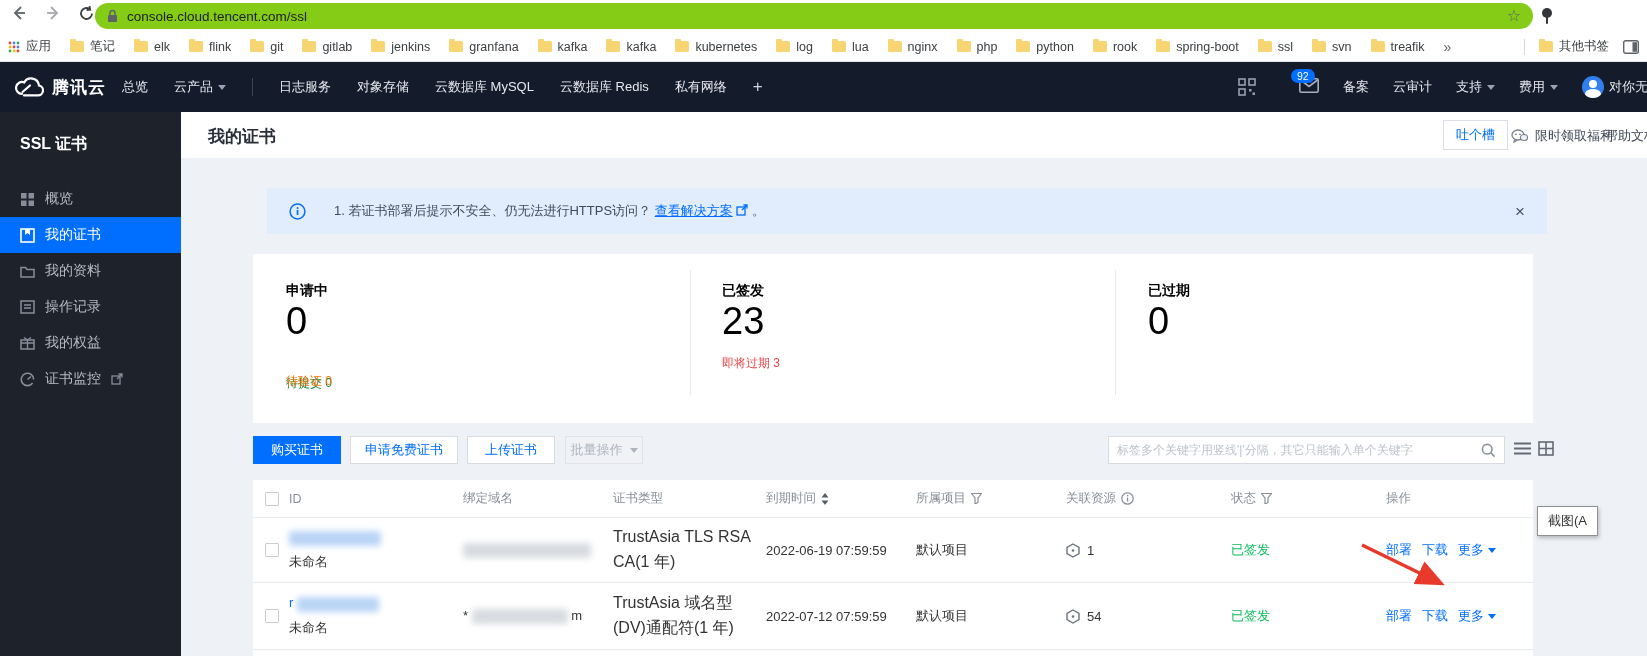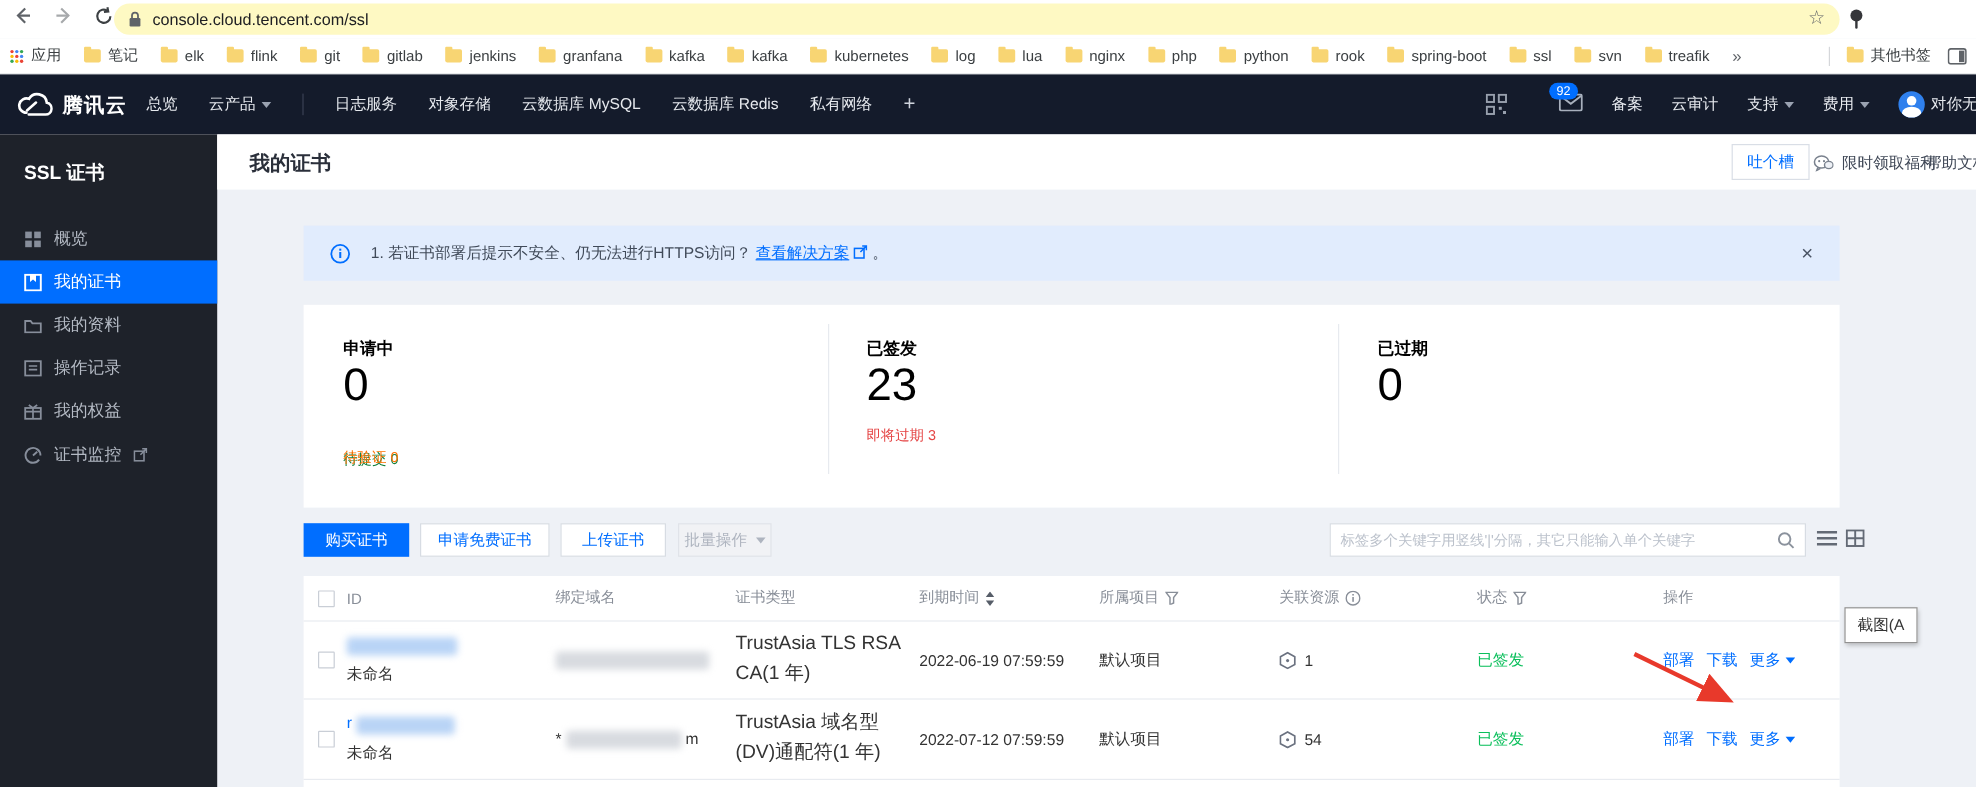--- a/index.html
+++ b/index.html
@@ -6,21 +6,21 @@
   html,body { background:#dfe1e5; }
   .root {
     position:relative; width:1647px; height:656px; overflow:hidden;
     background:#eef1f6; font-family:"Liberation Sans","DejaVu Sans",sans-serif;
     font-size:13px; color:#333;
   }
   
   .chrome-bar { position:absolute; top:0; left:0; width:100%; height:32px; background:#fff; }
   .nav-btns { position:absolute; left:10px; top:4px; display:flex; gap:16px; align-items:center; color:#5f6368; }
   .nav-btns svg { display:block; }
-  .url-pill { position:absolute; left:95px; top:3px; width:1438px; height:26px; background:#fef9c3;
+  .url-pill { position:absolute; left:95px; top:3px; width:1438px; height:26px; background:#84cc16;
     border-radius:14px; display:flex; align-items:center; padding:0 12px; gap:9px; }
   .url-text { color:#202124; font-size:13.5px; }
   .pill-star { margin-left:auto; color:#5f6368; font-size:16px; line-height:1; }
   .ext-icon { position:absolute; left:1539px; top:7px; }
   .bm-bar { position:absolute; top:32px; left:0; width:100%; height:30px; background:#fff;
     border-bottom:1px solid #e4e6e8; display:flex; align-items:center; padding:0 8px; gap:19px; }
   .bm { display:flex; align-items:center; gap:6px; color:#3c4043; font-size:12.5px; white-space:nowrap; cursor:pointer; }
   .folder-ic { width:14px; height:11px; background:#f8d573; border-radius:1.5px; position:relative; display:inline-block; flex:none; }
   .folder-ic::before { content:""; position:absolute; top:-2px; left:0; width:6px; height:3px; background:#f8d573; border-radius:1px 1px 0 0; }
   .bm-chev { color:#5f6368; font-size:14px; }
@@ -53,22 +53,22 @@
   .sb-item svg { flex:none; }
   .sb-item.active { background:#006eff; color:#fff; }
   
   .page-header { position:absolute; top:112px; left:181px; width:1466px; height:46px; background:#fff; }
   .page-title { position:absolute; left:27px; top:13px; font-size:17px; font-weight:bold; color:#2a2f3a; }
   .fb-btn { position:absolute; left:1262px; top:8px; height:30px; padding:0 12px; background:#fff;
     border:1px solid #d9dee6; color:#006eff; font-size:13px; display:flex; align-items:center; cursor:pointer; }
   .promo { position:absolute; left:1330px; top:15px; display:flex; align-items:center; gap:7px; color:#3f4756; font-size:13px; }
   .help-link { position:absolute; left:1424px; top:15px; color:#3f4756; font-size:13px; white-space:nowrap; }
   
-  .banner { position:absolute; top:188px; left:253px; width:1280px; height:46px; background:#e1ecfd;
-    display:flex; align-items:center; padding:0 22px; gap:17px; }
+  .banner { position:absolute; top:188px; left:267px; width:1280px; height:46px; background:#e1ecfd;
+    display:flex; align-items:center; padding:0 22px; gap:28px; }
   .banner-text { color:#404a59; font-size:13px; }
   .banner-link { color:#006eff; text-decoration:underline; cursor:pointer; }
   .banner-close { margin-left:auto; color:#485263; font-size:17px; cursor:pointer; line-height:1; }
   
   .stats { position:absolute; top:254px; left:253px; width:1280px; height:169px; background:#fff; }
   .stat-col { position:absolute; top:0; height:100%; }
   .stat-col.c1 { left:33px; } .stat-col.c2 { left:469px; } .stat-col.c3 { left:895px; }
   .stat-label { position:absolute; top:28px; font-size:14px; font-weight:bold; color:#000; white-space:nowrap; }
   .stat-value { position:absolute; top:46px; font-size:38px; color:#000; }
   .stat-sub { position:absolute; font-size:12px; white-space:nowrap; }

